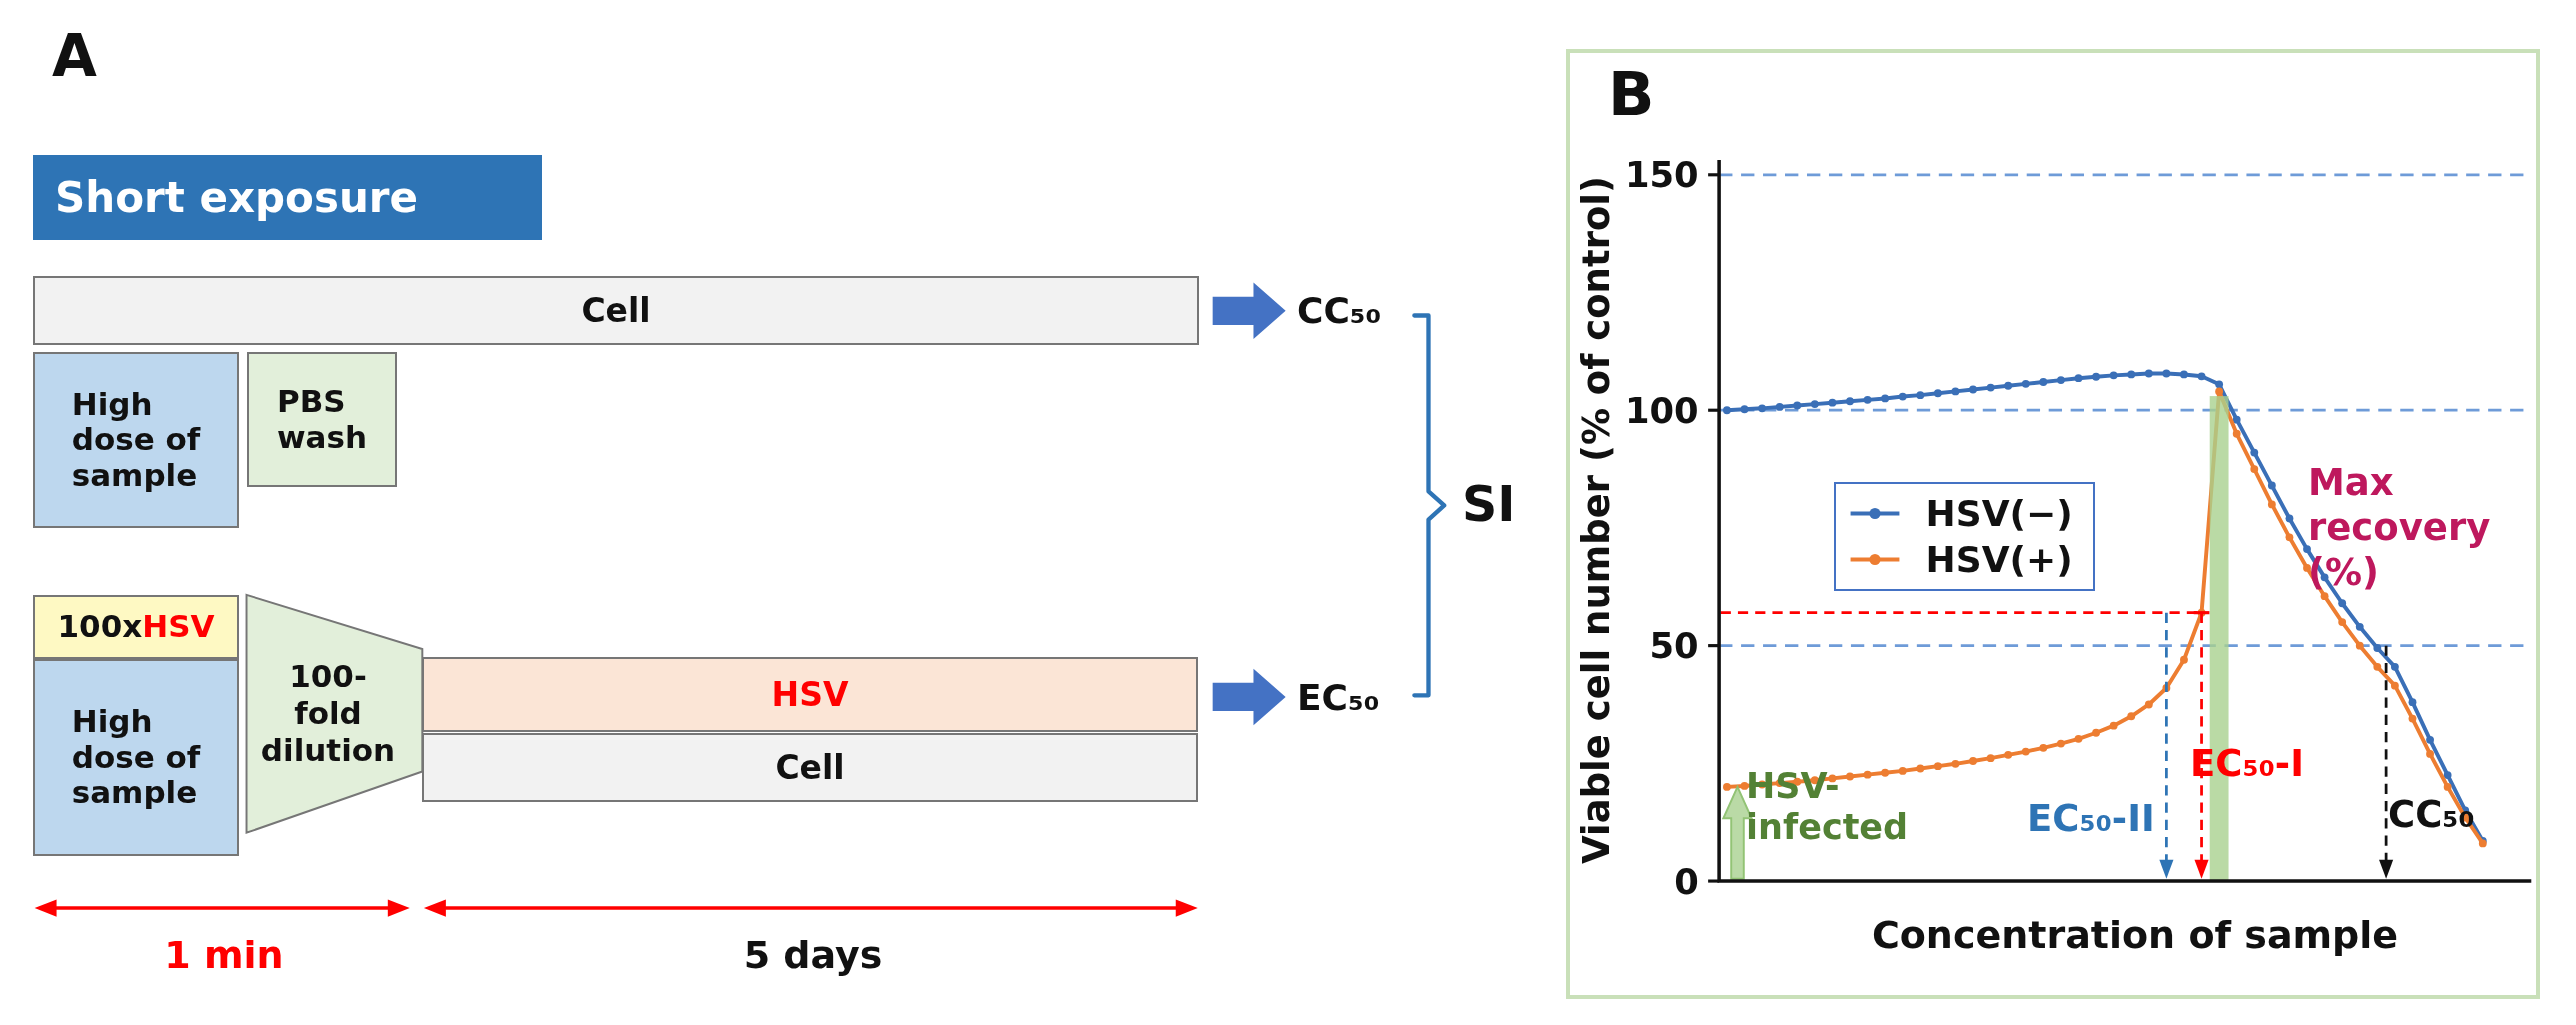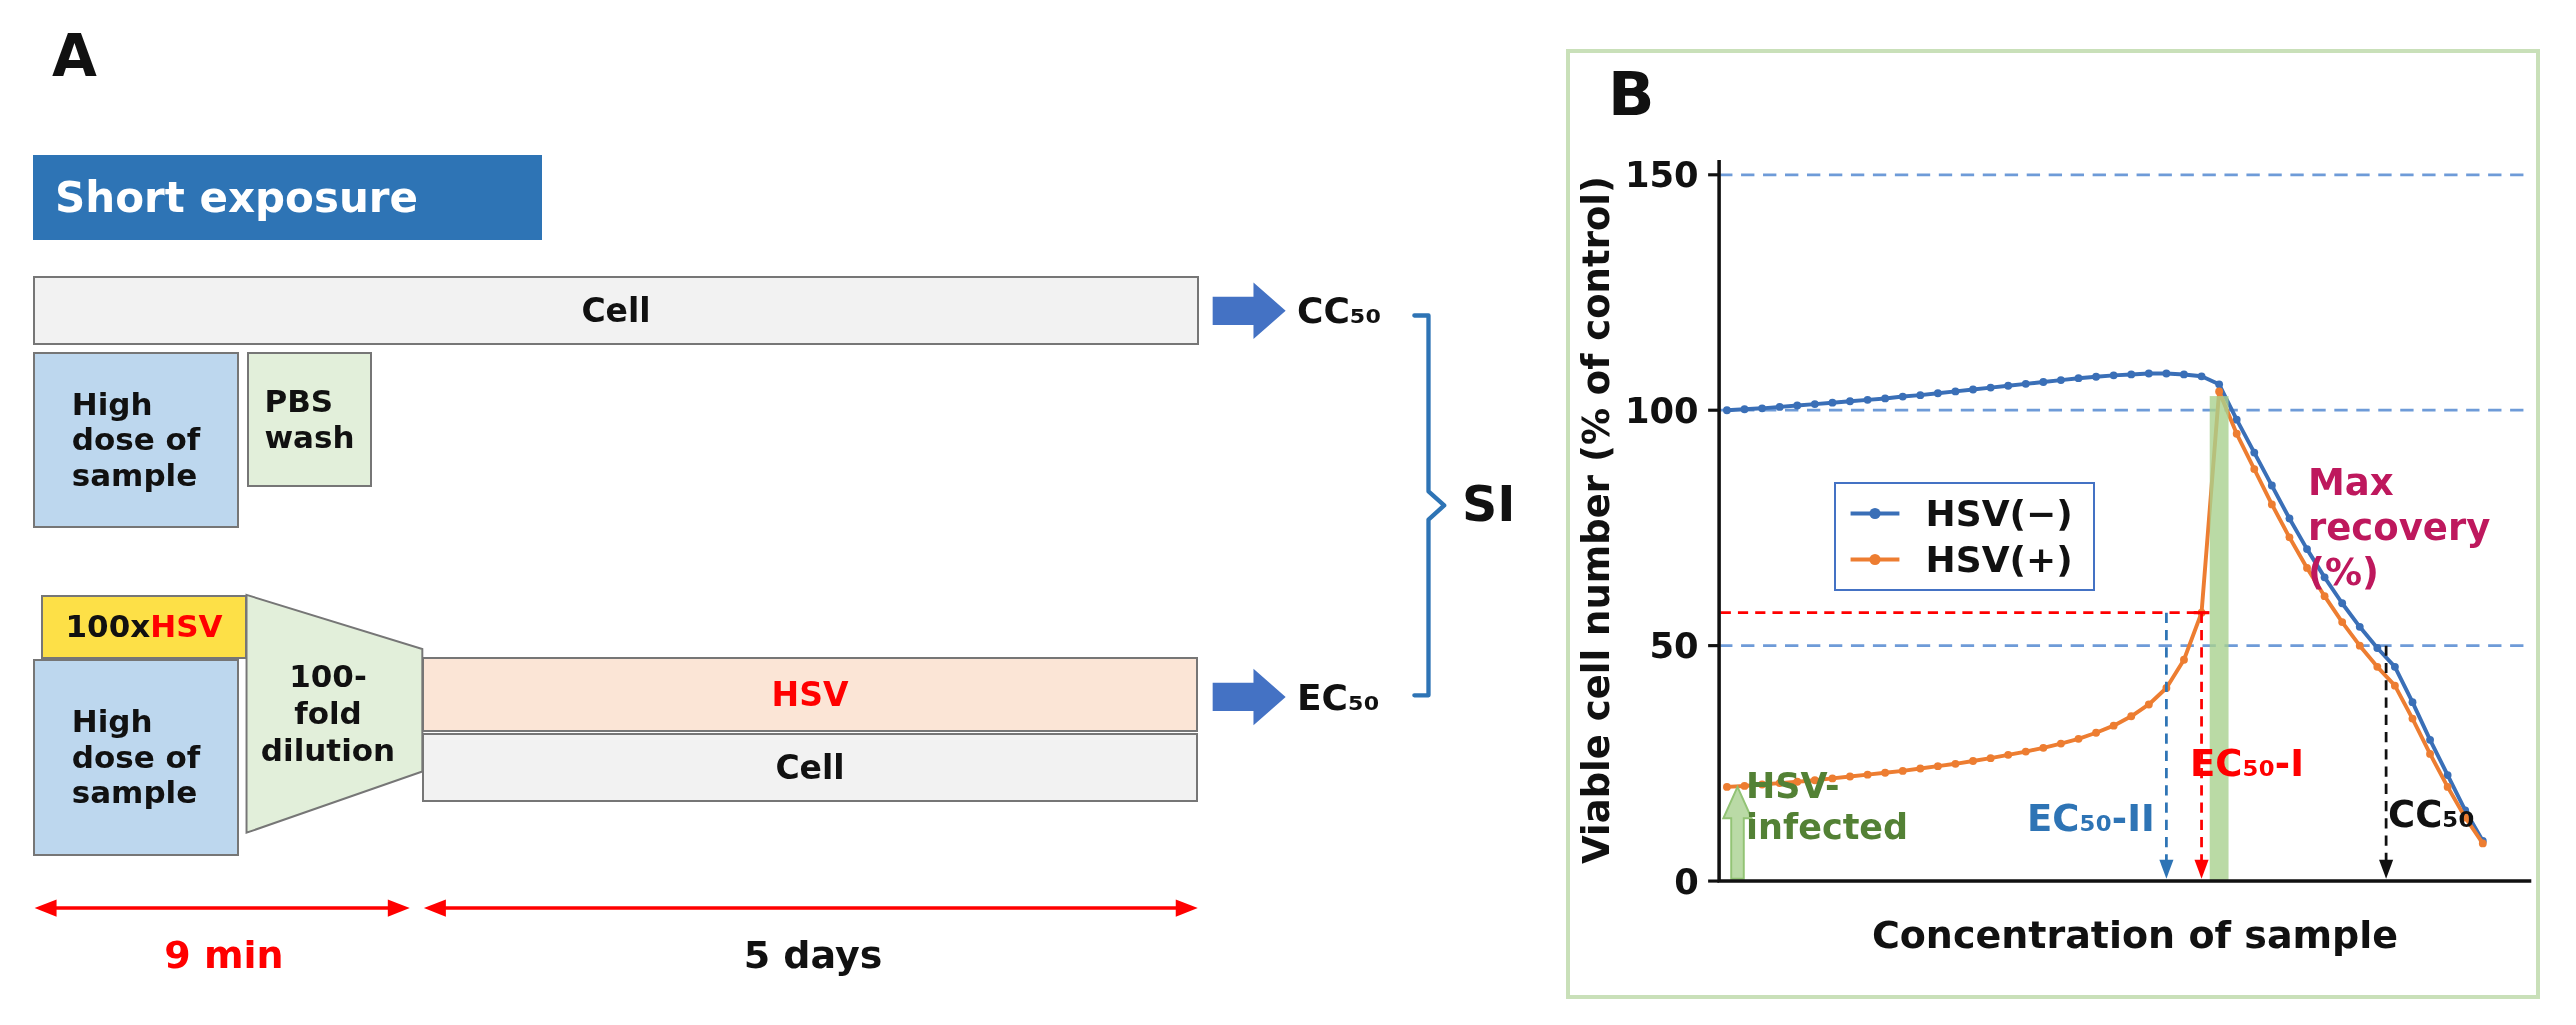--- a/index.html
+++ b/index.html
@@ -55,45 +55,45 @@
   </div>
 
   <div class="box" style="left:33px;top:276px;width:1166px;height:69px;background:#F2F2F2;font-size:33px;">Cell</div>
 
   <div class="abs" style="left:1297px;top:290px;font-size:36px;">CC₅₀</div>
 
   <div class="box pre" style="left:33px;top:352px;width:206px;height:176px;background:#BDD7EE;font-size:31px;">High
 dose of
 sample</div>
 
-  <div class="box pre" style="left:247px;top:352px;width:125px;height:135px;background:#E2EFDA;font-size:31px;">PBS
+  <div class="box pre" style="left:247px;top:352px;width:150px;height:135px;background:#E2EFDA;font-size:31px;">PBS
 wash</div>
 
-  <div class="box" style="left:33px;top:595px;width:206px;height:64px;background:#fde047;font-size:31px;margin-left:8px;">
+  <div class="box" style="left:33px;top:595px;width:206px;height:64px;background:#fef9c3;font-size:31px;">
     <span>100x</span>
       <span style="color:#FF0000;">HSV</span>
   </div>
 
   <div class="box pre" style="left:33px;top:659px;width:206px;height:197px;background:#BDD7EE;font-size:31px;">High
 dose of
 sample</div>
 
   <div class="abs pre center" style="left:248px;top:658px;width:160px;font-size:31px;line-height:1.2;">100-
 fold
 dilution</div>
 
   <div class="box" style="left:422px;top:657px;width:776px;height:75px;background:#FBE5D6;color:#FF0000;font-size:33px;">HSV</div>
 
   <div class="box" style="left:422px;top:733px;width:776px;height:69px;background:#F2F2F2;font-size:33px;">Cell</div>
 
   <div class="abs" style="left:1297px;top:677px;font-size:36px;">EC₅₀</div>
 
   <div class="abs" style="left:1462px;top:476px;font-size:49px;">SI</div>
 
-  <div class="abs center" style="left:110px;top:933px;width:228px;font-size:38px;color:#FF0000;">9 min</div>
+  <div class="abs center" style="left:110px;top:933px;width:228px;font-size:38px;color:#FF0000;">1 min</div>
 
   <div class="abs center" style="left:699px;top:933px;width:228px;font-size:38px;">5 days</div>
 </div>
 
 <div class="abs" id="panel-b" style="left:1566px;top:49px;width:966px;height:942px;border:4.7px solid #C9E0B9;background:#ffffff;">
 
   <svg id="chart-svg" class="abs" style="left:0;top:0;" width="966" height="942" viewBox="0 0 1231 1200">
       <line x1="190" y1="755" x2="1218" y2="755" stroke="#6E9BD8" stroke-width="3.5" stroke-dasharray="17 11"></line>
       <line x1="190" y1="455" x2="1218" y2="455" stroke="#6E9BD8" stroke-width="3.5" stroke-dasharray="17 11"></line>
       <line x1="190" y1="155" x2="1218" y2="155" stroke="#6E9BD8" stroke-width="3.5" stroke-dasharray="17 11"></line>

